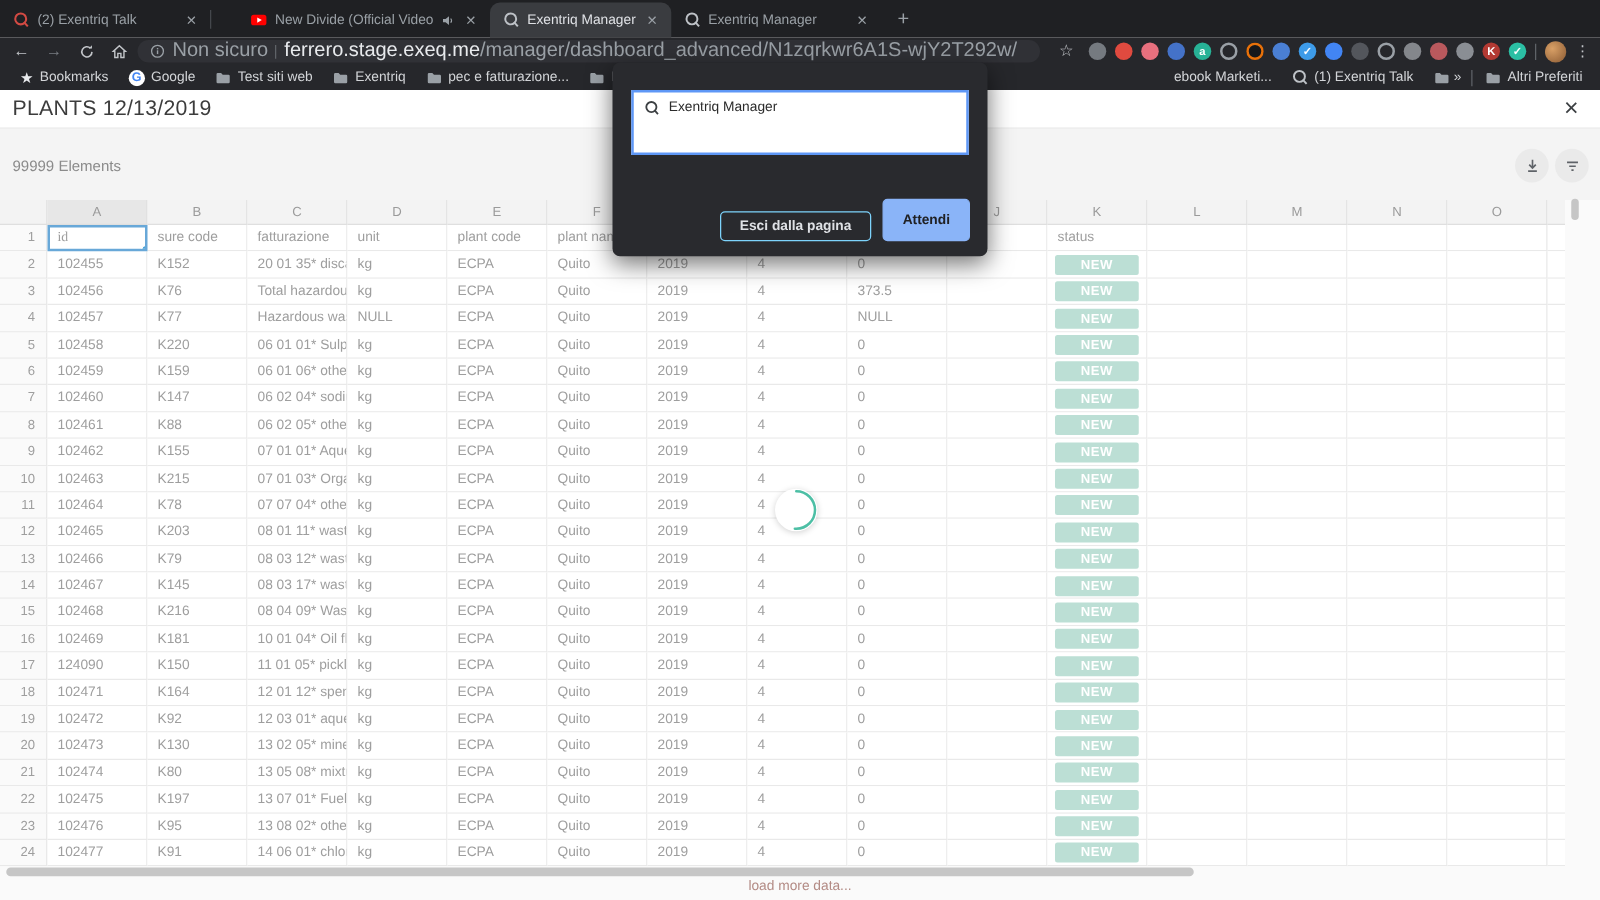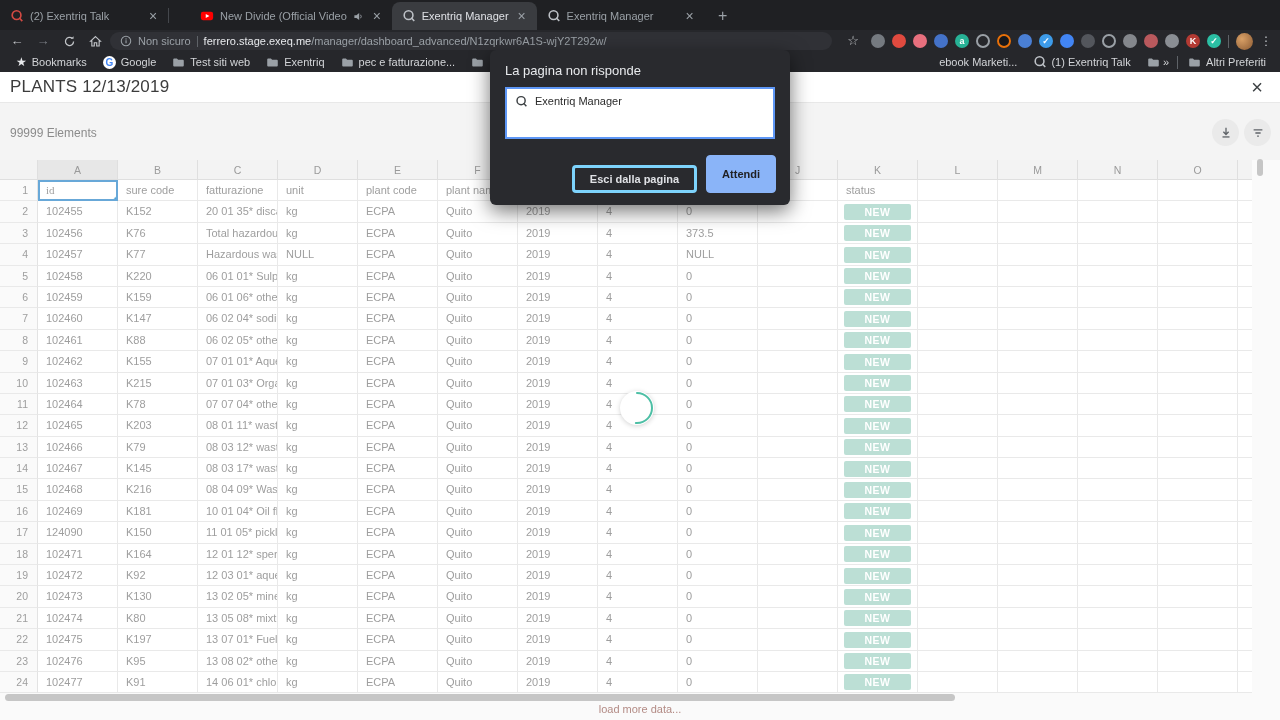--- a/index.html
+++ b/index.html
@@ -17,21 +17,21 @@
   .tab.active { background:#3a3c40; border-radius:8px 8px 0 0; color:#dfe1e5; height:28px; }
   .tab .tlabel { flex:1; white-space:nowrap; overflow:hidden; }
   .tab .tclose { color:#9aa0a6; font-size:14px; line-height:13px; width:14px; text-align:center; border-radius:50%; flex:0 0 14px;}
   .favicon { width:14px; height:14px; flex:0 0 14px; }
   .newtab { width:24px; height:24px; color:#9aa0a6; font-size:16px; text-align:center; line-height:23px; margin:0 0 2px 6px; border-radius:50%; }
 
   .toolbar { position:absolute; left:0; top:30px; width:1280px; height:22px; background:#26272b; display:flex; align-items:center; padding:0 6px; gap:4px; }
   .navbtn { width:22px; height:18px; color:#c2c5c9; font-size:13px; text-align:center; line-height:18px; }
   .navbtn.dim { color:#787c82; }
   .navbtn svg { vertical-align:middle; }
-  .omnibox { flex:0 0 722px; height:18px; background:#303136; border-radius:9px; display:flex; align-items:center; padding:0 10px; gap:6px; font-size:11px; color:#9aa0a6; white-space:nowrap; overflow:hidden;}
+  .omnibox { flex:0 0 722px; height:18px; background:#303136; border-radius:9px; display:flex; align-items:center; padding:0 10px; gap:6px; font-size:16px; color:#9aa0a6; white-space:nowrap; overflow:hidden;}
   .omni-div { width:1px; height:11px; background:#5f6368; }
   .url-domain { color:#e8eaed;margin-top:25px; }
   .url-path { color:#9aa0a6; }
   .toolbar-right { flex:1; display:flex; align-items:center; justify-content:flex-end; gap:7px; padding-right:2px;}
   .ext { width:14px; height:14px; border-radius:50%; font-size:9px; font-weight:bold; color:#fff; text-align:center; line-height:14px; flex:0 0 14px; }
   .ext.ring { background:transparent !important; border:2px solid #9aa0a6; }
   .tb-div { width:1px; height:13px; background:#5f6368; }
   .avatar { width:17px; height:17px; border-radius:50%; background:radial-gradient(circle at 35% 35%, #d9a066, #8a5a33); }
   .menu-dots { color:#c2c5c9; font-size:12px; width:12px; text-align:center; }
 
@@ -76,21 +76,21 @@
   .spinner { position:absolute; left:620px; top:391px; width:34px; height:34px; border-radius:50%; background:#fff; box-shadow:0 1px 5px rgba(0,0,0,.18); z-index:8; }
 
   
   .dialog { position:absolute; left:490px; top:50px; width:300px; height:155px; background:#292a2e; border-radius:6px; box-shadow:0 6px 20px rgba(0,0,0,.55); z-index:50; padding:13px 15px; }
   .dlg-title { color:#e8eaed; font-size:13px; margin-bottom:8px; }
   .dlg-msg { color:#9aa0a6; font-size:11px; }
   .dlg-box { margin-top:9px; height:52px; background:#fff; border:2px solid #5e97f6; display:flex; align-items:flex-start; padding:6px 8px; gap:7px; }
   .dlg-box-label { font-size:11px; color:#2b2b2b; line-height:13px; }
   .dlg-buttons { position:absolute; right:14px; bottom:12px; display:flex; gap:9px; }
   .btn { font-size:11px; font-weight:bold; border-radius:4px; padding:5px 15px; font-family:"Liberation Sans",sans-serif; }
-  .btn-exit { background:transparent; border:3px solid #7dd3fc; color:#dfe1e5;margin-top:10px; }
+  .btn-exit { background:transparent; border:1px solid #7dd3fc; color:#dfe1e5;margin-top:10px; }
   .btn-wait { background:#8ab4f8; border:1px solid #8ab4f8; color:#202124; }
 </style>
 </head>
 <body>
 
 <div class="tabstrip">
   <div id="tabs" style="display:flex;align-items:center;">
       <div class="tab">
         <span style="display:flex">
           <svg class="favicon" viewBox="0 0 16 16">
@@ -834,21 +834,20 @@
 <div class="hscroll"></div>
 <div class="loadmore">load more data...</div>
 
 <div class="spinner">
   <svg width="34" height="34" viewBox="0 0 34 34">
       <circle cx="17" cy="17" r="15" fill="none" stroke="#3ab89b" stroke-width="2" stroke-dasharray="48 46" stroke-linecap="round" transform="rotate(-90 17 17)" opacity="0.9"></circle>
     </svg>
 </div>
 
 <div class="dialog">
-  <div class="dlg-title">La pagina non risponde</div>
   <div class="dlg-box">
     <svg width="13" height="13" viewBox="0 0 16 16">
         <circle cx="7.5" cy="7" r="5" fill="none" stroke="#3c4043" stroke-width="1.8"></circle>
         <path d="M10.5 10 L14 13.8" stroke="#3c4043" stroke-width="1.8"></path>
       </svg>
     <span class="dlg-box-label">Exentriq Manager</span>
   </div>
   <div class="dlg-buttons">
     <button class="btn btn-exit">Esci dalla pagina</button>
     <button class="btn btn-wait">Attendi</button>

